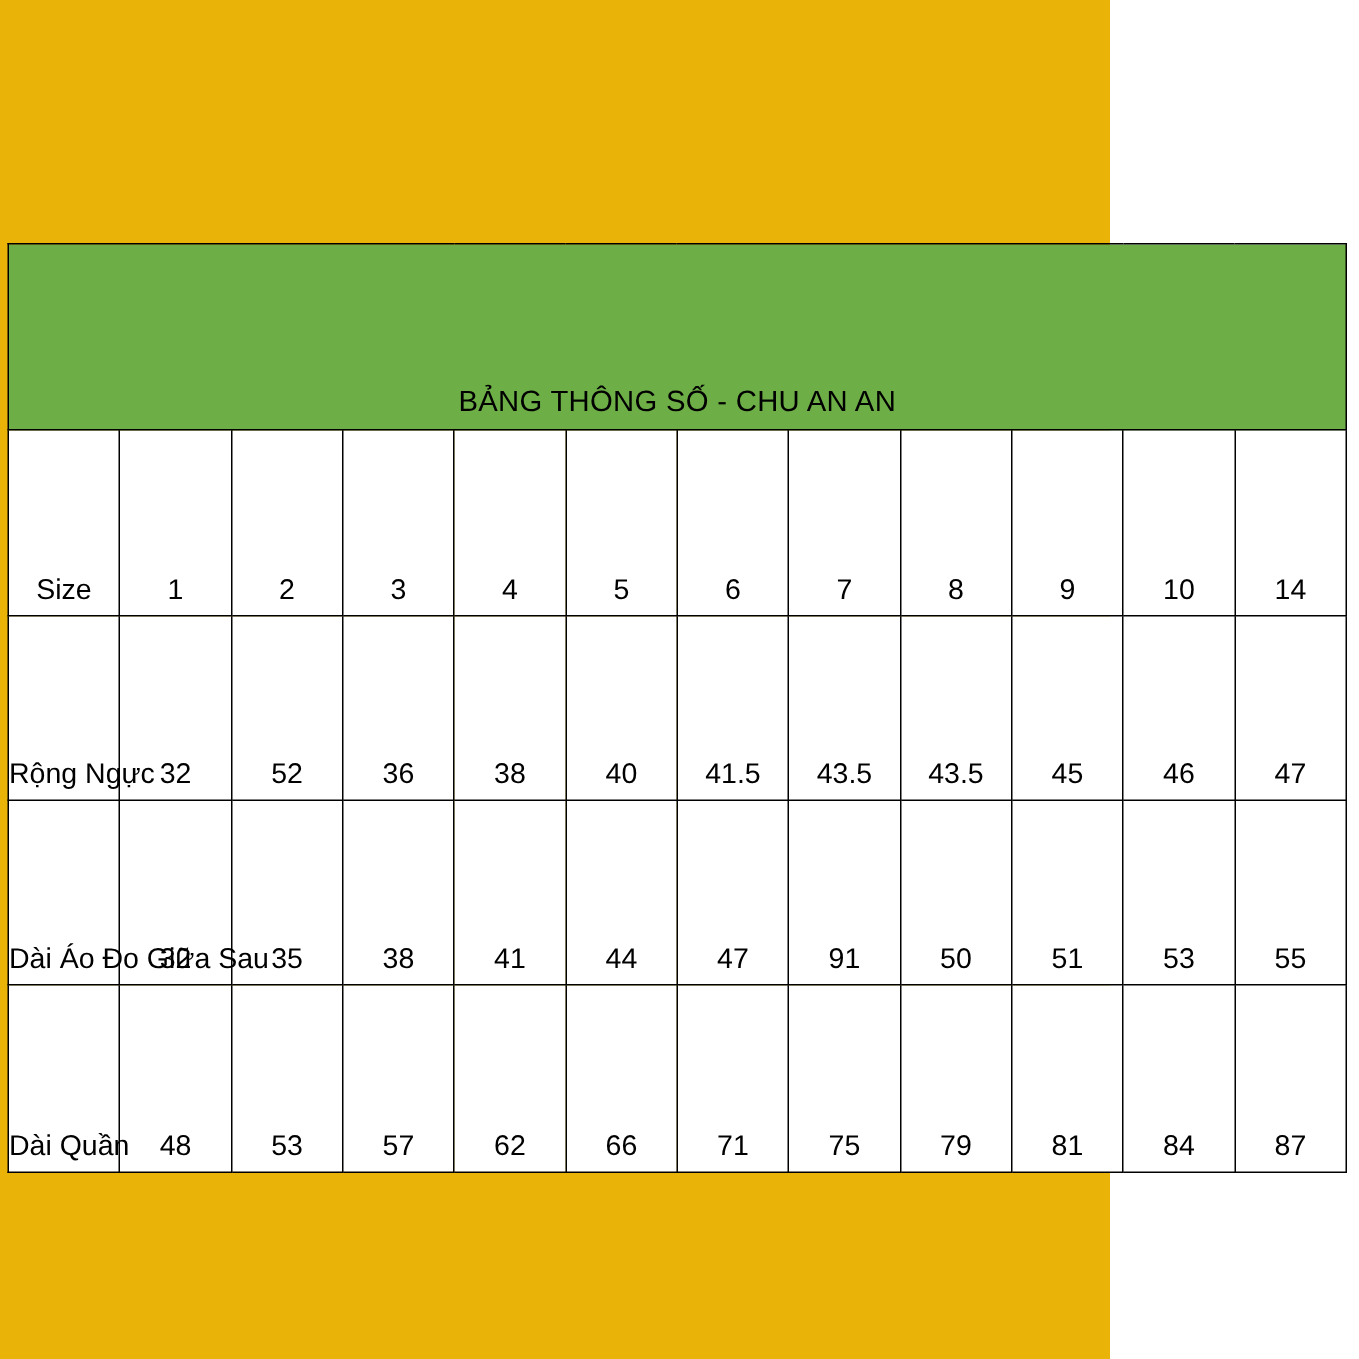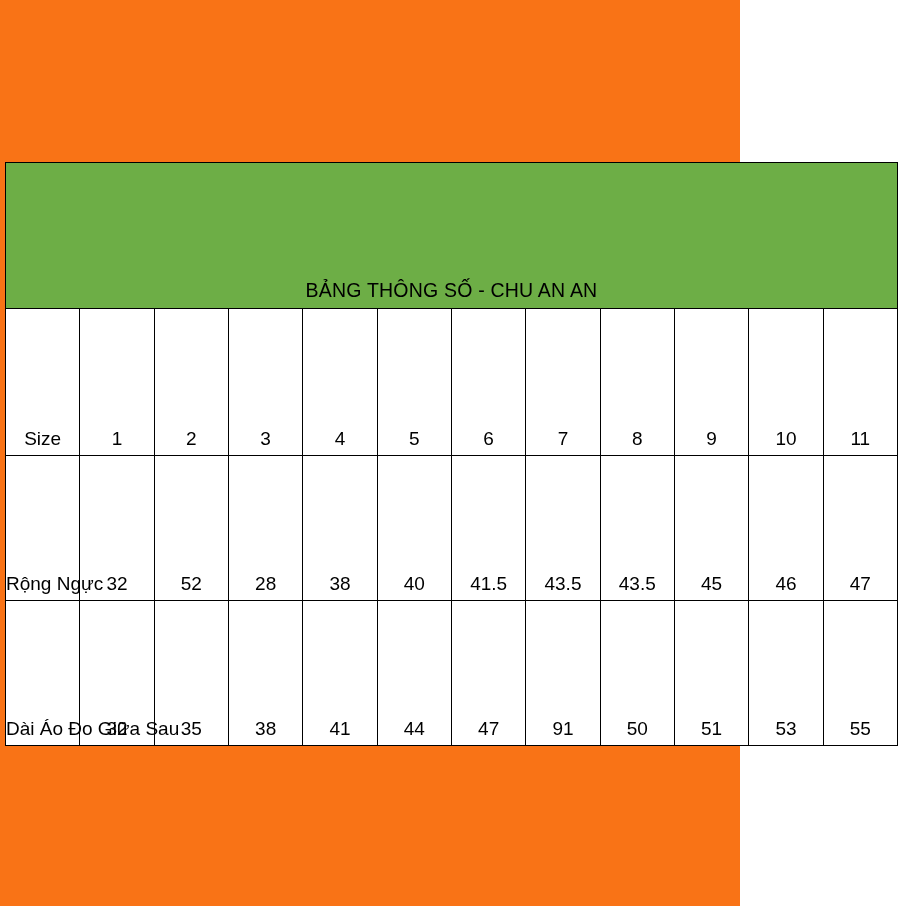--- a/index.html
+++ b/index.html
@@ -11,21 +11,21 @@
     height: 906px;
     background: #ffffff;
     font-family: "Liberation Sans", "DejaVu Sans", sans-serif;
     overflow: hidden;
   }
 
   #page {
     position: relative;
     width: 740px;
     height: 906px;
-    background: #f97316;
+    background: #eab308;
   }
 
   
   #size-table-wrap {
     position: absolute;
     left: 5px;
     top: 162px;
     width: 893px;
     height: 584px;
   }
@@ -94,28 +94,28 @@
           <td class="val-cell">1</td>
           <td class="val-cell">2</td>
           <td class="val-cell">3</td>
           <td class="val-cell">4</td>
           <td class="val-cell">5</td>
           <td class="val-cell">6</td>
           <td class="val-cell">7</td>
           <td class="val-cell">8</td>
           <td class="val-cell">9</td>
           <td class="val-cell">10</td>
-          <td class="val-cell">11</td>
+          <td class="val-cell">14</td>
         </tr>
 
         <tr class="data-row row-chest">
           <td class="label-cell">Rộng Ngực</td>
           <td class="val-cell">32</td>
           <td class="val-cell">52</td>
-          <td class="val-cell">28</td>
+          <td class="val-cell">36</td>
           <td class="val-cell">38</td>
           <td class="val-cell">40</td>
           <td class="val-cell">41.5</td>
           <td class="val-cell">43.5</td>
           <td class="val-cell">43.5</td>
           <td class="val-cell">45</td>
           <td class="val-cell">46</td>
           <td class="val-cell">47</td>
         </tr>
 
@@ -127,18 +127,32 @@
           <td class="val-cell">41</td>
           <td class="val-cell">44</td>
           <td class="val-cell">47</td>
           <td class="val-cell">91</td>
           <td class="val-cell">50</td>
           <td class="val-cell">51</td>
           <td class="val-cell">53</td>
           <td class="val-cell">55</td>
         </tr>
 
+        <tr class="data-row row-pants">
+          <td class="label-cell">Dài Quần</td>
+          <td class="val-cell">48</td>
+          <td class="val-cell">53</td>
+          <td class="val-cell">57</td>
+          <td class="val-cell">62</td>
+          <td class="val-cell">66</td>
+          <td class="val-cell">71</td>
+          <td class="val-cell">75</td>
+          <td class="val-cell">79</td>
+          <td class="val-cell">81</td>
+          <td class="val-cell">84</td>
+          <td class="val-cell">87</td>
+        </tr>
 
       </tbody>
     </table>
   </div>
 
 </div>
 
 </body></html>

